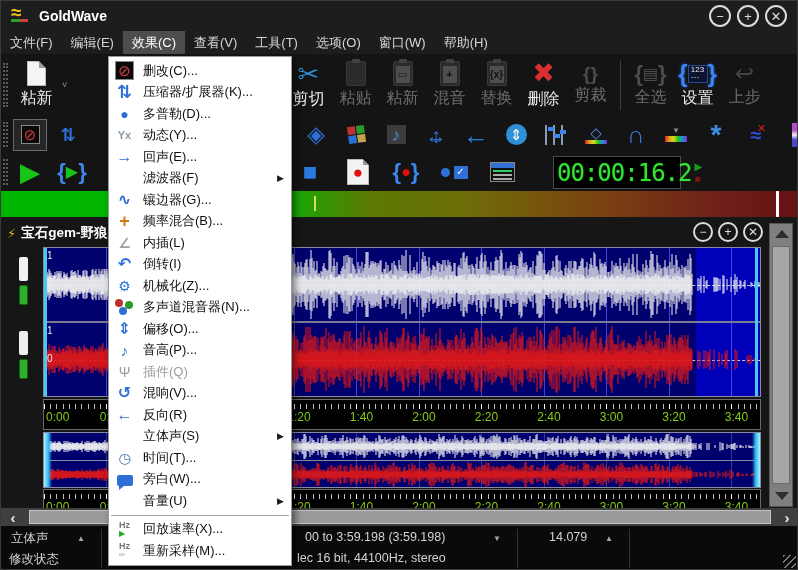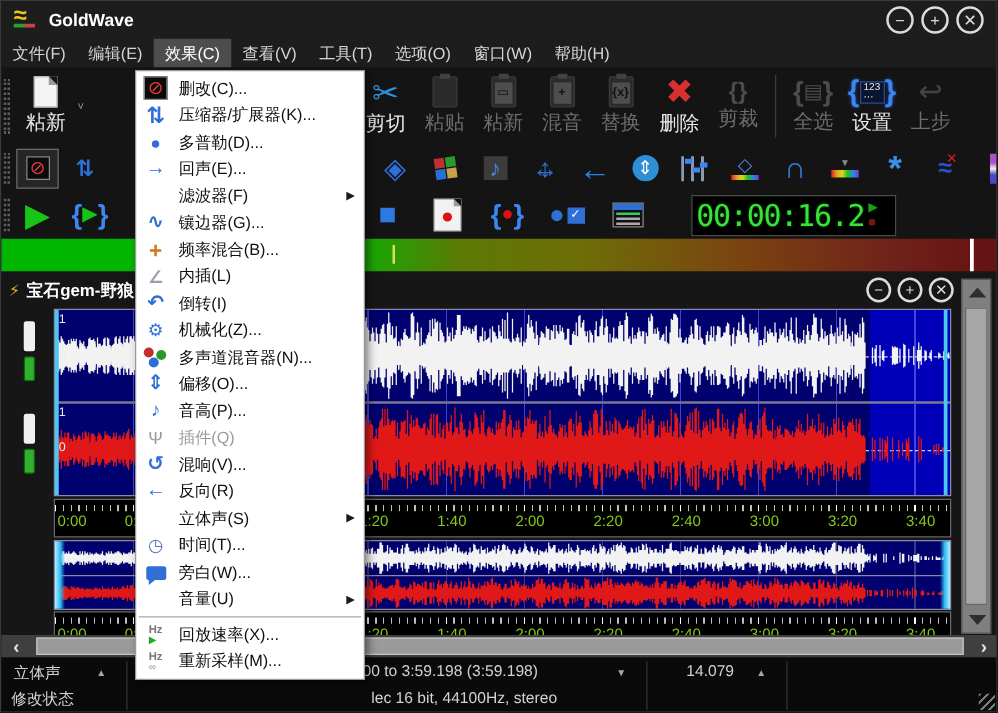--- a/index.html
+++ b/index.html
@@ -73,21 +73,21 @@
   .i-mon .chk{width:14px;height:13px;background:#2f6fd6;color:#fff;font-size:10px;font-weight:bold;display:flex;align-items:center;justify-content:center;}
   .i-hz{display:flex;flex-direction:column;align-items:flex-start;line-height:1;}
   .i-hz .t{font-size:9px;font-weight:bold;color:#777;}
   .i-hz .s{font-size:8px;}
   .i-clipedge{width:9px;height:24px;background:linear-gradient(180deg,#b050c8 30%,#f0f0f0 50%,#4848c8 70%);}
   .i-hexr{display:flex;flex-direction:column;align-items:center;}
   .stack2{position:relative;width:22px;height:22px;}
   .stack2 span{position:absolute;left:50%;top:50%;transform:translate(-50%,-50%);}
 
   
-  .lcd{position:absolute;left:552px;top:155px;width:164px;height:33px;background:#000;border:1px solid #4a4a4a;display:flex;align-items:center;padding:0 3px;}
+  .lcd{position:absolute;left:552px;top:155px;width:128px;height:33px;background:#000;border:1px solid #4a4a4a;display:flex;align-items:center;padding:0 3px;}
   .lcd .digits{font-family:"DejaVu Sans Mono",monospace;font-size:24px;color:#35e435;letter-spacing:-1px;text-shadow:0 0 2px #0a500a;}
   .lcd .mini{display:flex;flex-direction:column;margin-left:3px;gap:2px;line-height:1;}
   .lcd .mini .p{color:#17a017;font-size:10px;}
   .lcd .mini .s{color:#7a1515;font-size:10px;}
 
   
   .meter{position:absolute;top:190px;left:0;width:798px;height:26px;background:linear-gradient(90deg,#00b600 0%,#04b404 34%,#5c7a04 46%,#6e6e08 58%,#7a4410 74%,#70201a 90%,#641212 100%);}
   .meter .wline{position:absolute;left:775px;top:0;width:3px;height:100%;background:#fff;}
   .meter .ytick{position:absolute;left:313px;top:5px;width:2px;height:15px;background:#d8e050;}
 
@@ -495,21 +495,21 @@
     <div class="harrow" style="left:0;">‹</div>
     <div class="hthumb"></div>
     <div class="harrow" style="right:0;">›</div>
   </div>
 
   <div class="statusbar">
     <span class="cell" style="left:10px;top:4px;">立体声</span>
     <span class="cell smark" style="left:76px;top:8px;">▲</span>
     <span class="cell" style="left:8px;top:25px;">修改状态</span>
     <div class="sdiv" style="left:100px;"></div>
-    <span class="cell" style="left:289px;top:4px;">00 to 3:59.198 (3:59.198)</span>
+    <span class="cell" style="left:304px;top:4px;">00 to 3:59.198 (3:59.198)</span>
     <span class="cell smark" style="left:492px;top:8px;">▼</span>
     <div class="sdiv" style="left:516px;"></div>
     <span class="cell" style="left:548px;top:4px;">14.079</span>
     <span class="cell smark" style="left:604px;top:8px;">▲</span>
     <div class="sdiv" style="left:628px;"></div>
     <span class="cell" style="left:296px;top:25px;">lec 16 bit, 44100Hz, stereo</span>
     <div class="grip"></div>
   </div>
 
   <div class="emenu" id="emenu">
@@ -526,20 +526,26 @@
         <span>压缩器/扩展器(K)...</span>
       </div>
       <div class="mi">
         <span class="islot">
           <span class="ic" style="color: rgb(47, 111, 214); font-size: 14px;">●</span>
         </span>
         <span>多普勒(D)...</span>
       </div>
       <div class="mi">
         <span class="islot">
+          <span class="ic" style="color: rgb(138, 151, 168); font-size: 11px; font-weight: bold;">Yx</span>
+        </span>
+        <span>动态(Y)...</span>
+      </div>
+      <div class="mi">
+        <span class="islot">
           <span class="ic" style="color: rgb(47, 111, 214); font-size: 16px; font-weight: bold;">→</span>
         </span>
         <span>回声(E)...</span>
       </div>
       <div class="mi">
         <span class="islot"></span>
         <span>滤波器(F)</span>
         <span class="arrow">▶</span>
       </div>
       <div class="mi">

